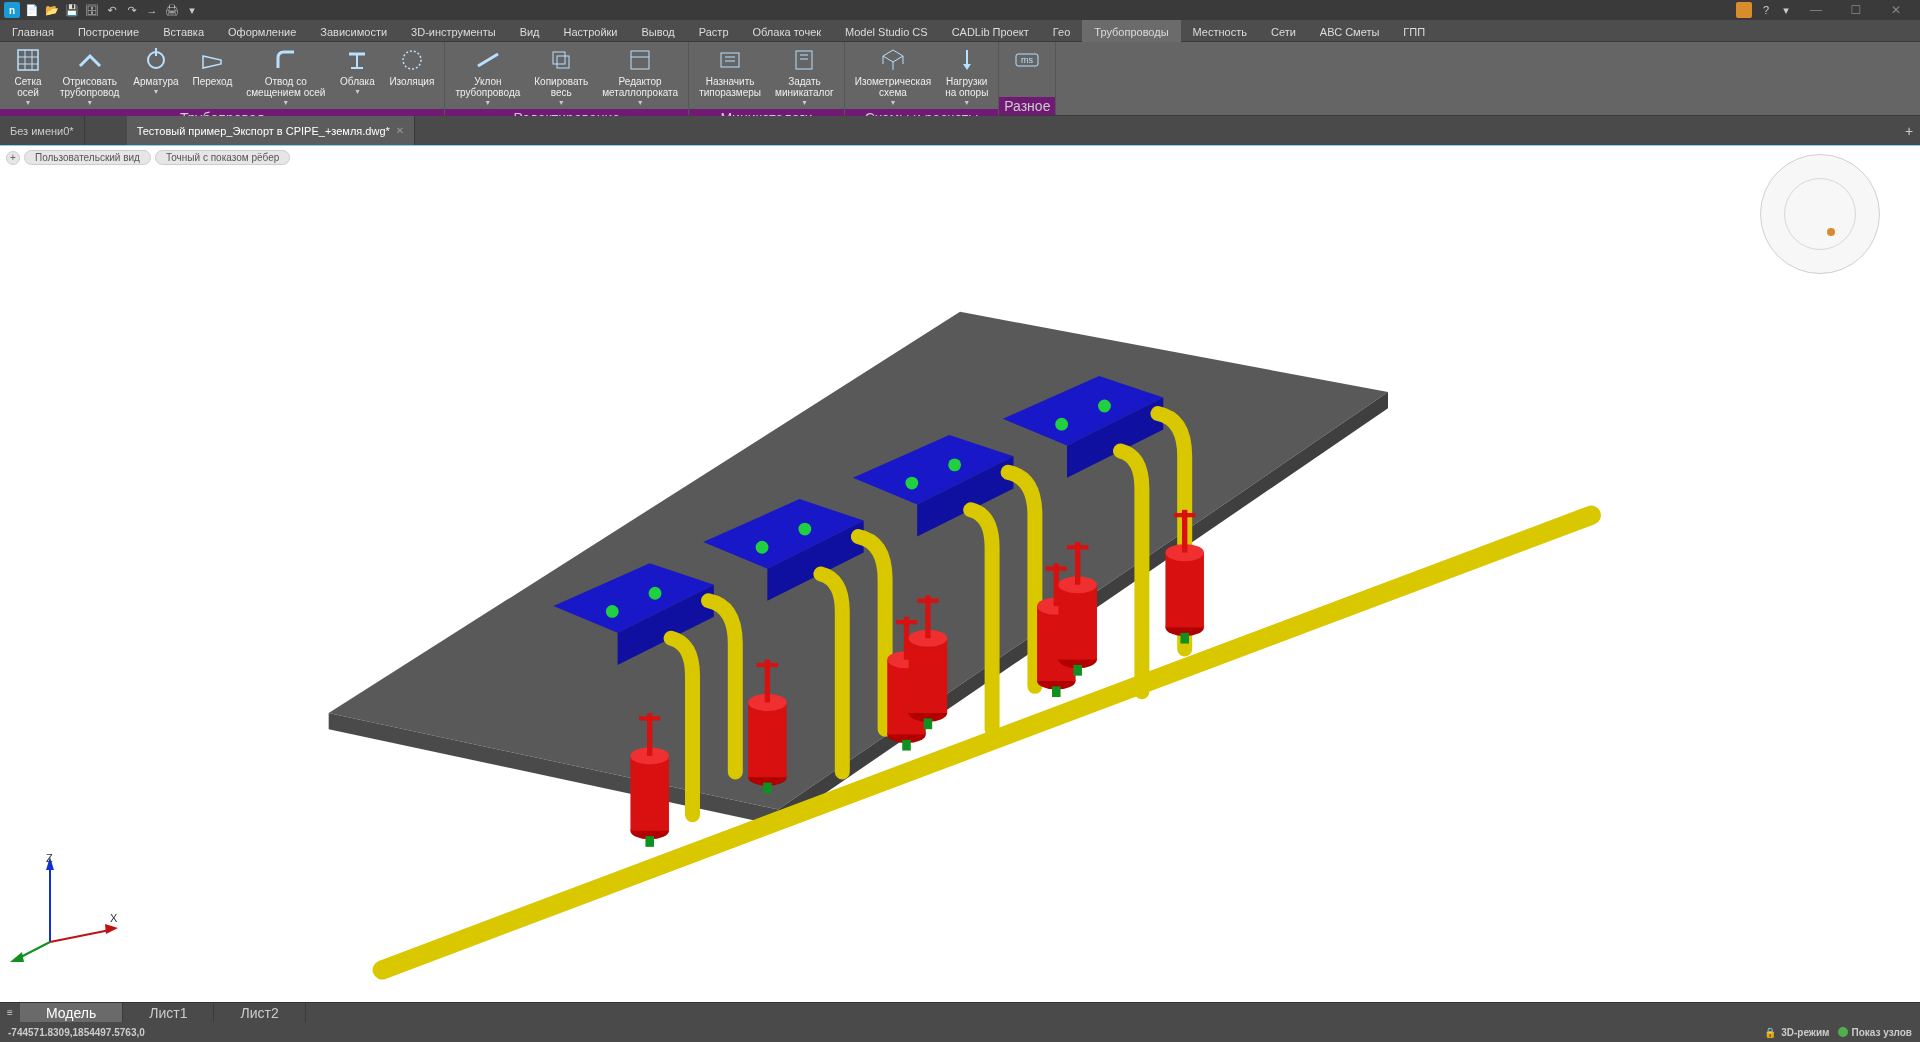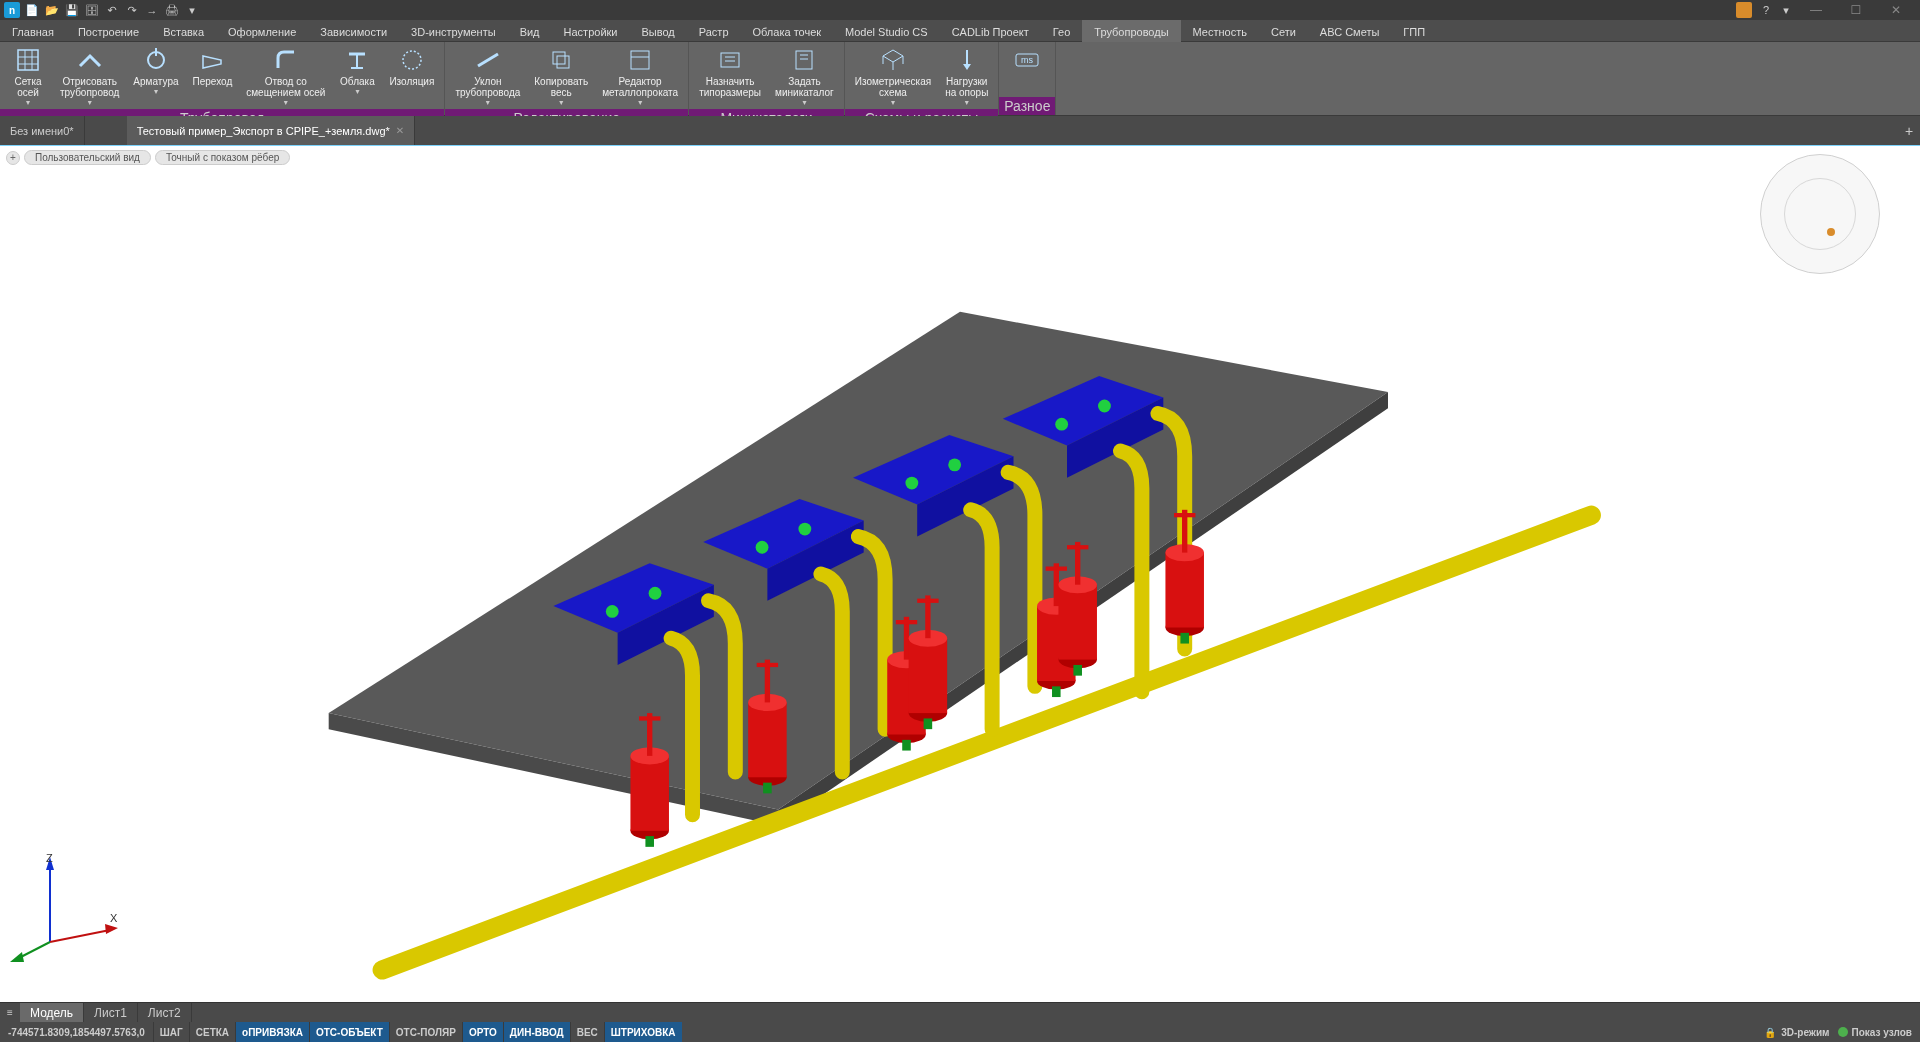--- a/index.html
+++ b/index.html
@@ -43,21 +43,21 @@
 .vp-chips { position: absolute; top: 4px; left: 6px; display: flex; gap: 4px; align-items:center; }
 .vp-chip { background: #e6e6e6; border: 1px solid #ccc; border-radius: 10px; padding: 1px 10px; font-size: 10px; color: #555; cursor: pointer; }
 .vp-plus { width:14px; height:14px; border-radius:50%; background:#e6e6e6; border:1px solid #ccc; display:flex; align-items:center; justify-content:center; font-size:10px; color:#666; cursor:pointer;}
 .viewcube { position: absolute; top: 8px; right: 40px; width: 120px; height: 120px; border: 1px solid #d0d0d0; border-radius: 50%; background: #f7f7f7; }
 .viewcube::before { content:""; position:absolute; top:50%; left:50%; width:70px; height:70px; border:1px solid #d8d8d8; border-radius:50%; transform:translate(-50%,-50%);}
 .viewcube::after { content:""; position:absolute; top:62%; left:56%; width:8px; height:8px; background:#d98c2b; border-radius:50%;}
 .triad { position: absolute; left: 10px; bottom: 40px; width: 110px; height: 110px; }
 
 
 .modeltabs { height: 20px; background: #4a4a4a; display: flex; align-items: stretch; border-top: 1px solid #333; }
-.modeltab { padding: 0 10px; font-size: 12px; color: #ccc; display: flex; align-items: center; cursor: pointer; border-right:1px solid #3a3a3a;}
+.modeltab { padding: 0 26px; font-size: 14px; color: #ccc; display: flex; align-items: center; cursor: pointer; border-right:1px solid #3a3a3a;}
 .modeltab.active { background: #6a6a6a; color: #fff; }
 .mt-ico { width:20px; display:flex; align-items:center; justify-content:center; color:#ccc; font-size:10px;}
 
 
 .statusbar { height: 20px; background: #4a4a4a; display: flex; align-items: center; font-size: 10px; color: #ccc; font-weight: bold; }
 .status-coords { padding: 0 8px; }
 .status-toggle { padding: 0 6px; height: 100%; display: flex; align-items: center; border-left: 1px solid #3a3a3a; cursor: pointer; }
 .status-toggle.on { background: #1e5a8e; color: #fff; }
 .statusbar .spacer { flex: 1; }
 .status-right { display:flex; align-items:center; gap:8px; padding-right:8px;}
@@ -446,31 +446,20 @@
 
   <div class="modeltabs" id="modeltabs">
       <div class="mt-ico">≡</div>
       <div class="modeltab active">Модель</div>
       <div class="modeltab">Лист1</div>
       <div class="modeltab">Лист2</div>
     </div>
 
   <div class="statusbar">
     <div class="status-coords">-744571.8309,1854497.5763,0</div>
-    <div id="toggles" style="display:flex;height:100%;">
-        <div class="status-toggle">ШАГ</div>
-        <div class="status-toggle">СЕТКА</div>
-        <div class="status-toggle on">оПРИВЯЗКА</div>
-        <div class="status-toggle on">ОТС-ОБЪЕКТ</div>
-        <div class="status-toggle">ОТС-ПОЛЯР</div>
-        <div class="status-toggle on">ОРТО</div>
-        <div class="status-toggle on">ДИН-ВВОД</div>
-        <div class="status-toggle">ВЕС</div>
-        <div class="status-toggle on">ШТРИХОВКА</div>
-      </div>
     <div class="spacer"></div>
     <div class="status-right" id="status-right">
         <div style="display: flex; align-items: center; gap: 4px;">
           <span class="lock">🔒</span>
           <span>3D-режим</span>
         </div>
         <div style="display: flex; align-items: center; gap: 4px;">
           <span class="status-ico green-dot"></span>
           <span>Показ узлов</span>
         </div>

